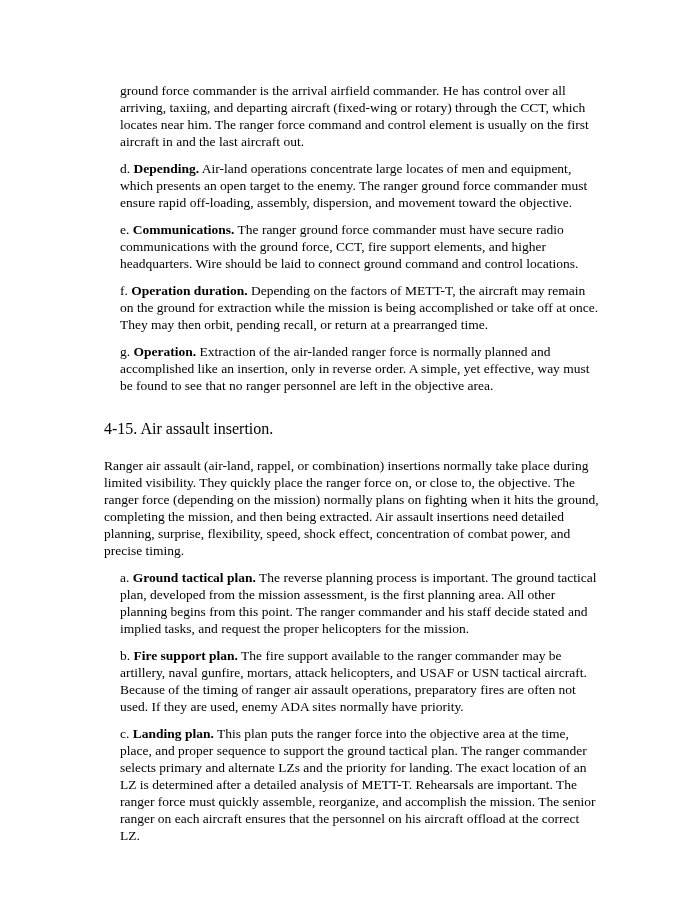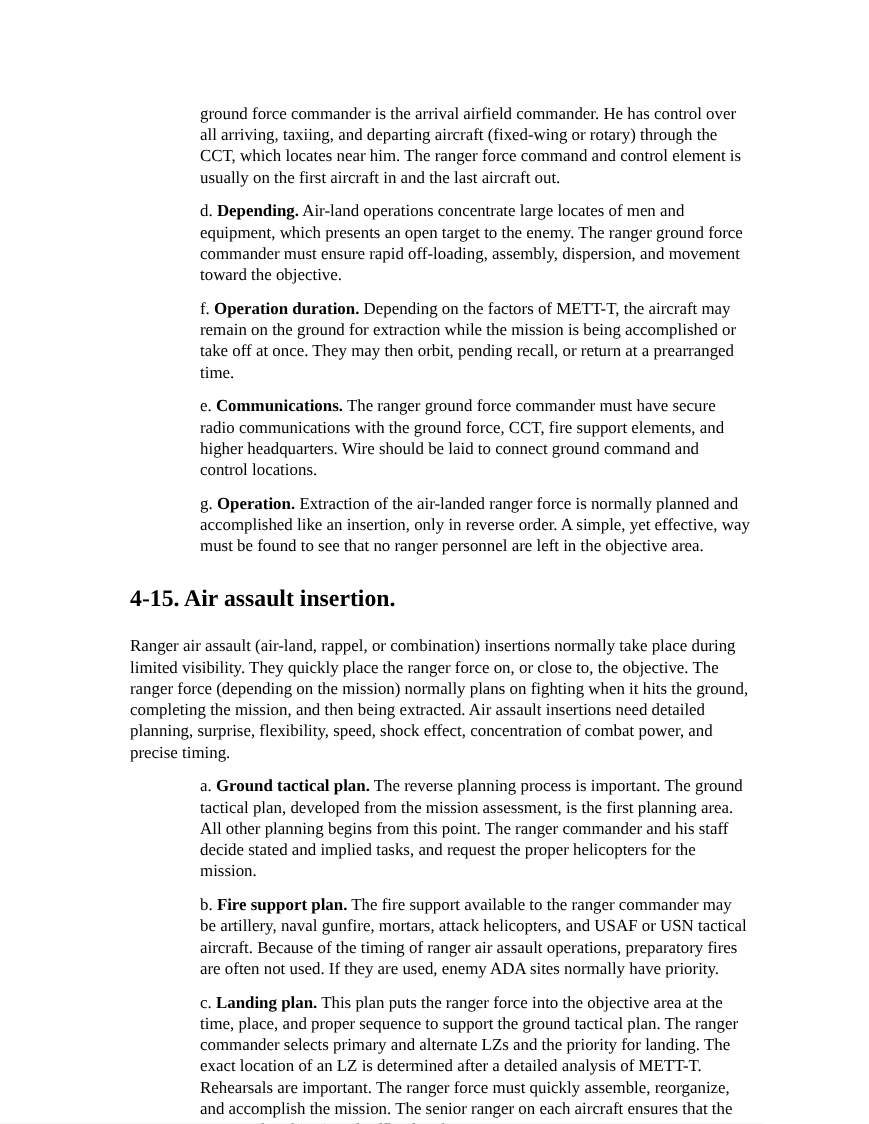--- a/index.html
+++ b/index.html
@@ -19,44 +19,44 @@
     font-size: 13.5px;
     line-height: 17px;
     color: #000000;
     overflow: hidden;
   }
   .para {
     margin: 0 0 10px 0;
     text-align: left;
   }
   .para.indent {
-    margin-left: 56px;
+    margin-left: 16px;
   }
   .heading {
-    font-weight: bold;
-    font-size: 19px;
+    font-weight: normal;
+    font-size: 16px;
     line-height: 17px;
     margin: 26px 0 20px 0;
   }
   .lead {
     font-weight: bold;
   }
 </style>
 </head>
 <body>
 
 <div class="page">
 
   <p class="para indent"><span>ground force commander is the arrival airfield commander. He has control over all arriving, taxiing, and departing aircraft (fixed-wing or rotary) through the CCT, which locates near him. The ranger force command and control element is usually on the first aircraft in and the last aircraft out.</span></p>
 
   <p class="para indent"><span>d. </span><span class="lead">Depending.</span><span> Air-land operations concentrate large locates of men and equipment, which presents an open target to the enemy. The ranger ground force commander must ensure rapid off-loading, assembly, dispersion, and movement toward the objective.</span></p>
 
+  <p class="para indent"><span>e. </span><span class="lead">Communications.</span><span> The ranger ground force commander must have secure radio communications with the ground force, CCT, fire support elements, and higher headquarters. Wire should be laid to connect ground command and control locations.</span></p>
+
   <p class="para indent"><span>f. </span><span class="lead">Operation duration.</span><span> Depending on the factors of METT-T, the aircraft may remain on the ground for extraction while the mission is being accomplished or take off at once. They may then orbit, pending recall, or return at a prearranged time.</span></p>
-
-  <p class="para indent"><span>e. </span><span class="lead">Communications.</span><span> The ranger ground force commander must have secure radio communications with the ground force, CCT, fire support elements, and higher headquarters. Wire should be laid to connect ground command and control locations.</span></p>
 
   <p class="para indent"><span>g. </span><span class="lead">Operation.</span><span> Extraction of the air-landed ranger force is normally planned and accomplished like an insertion, only in reverse order. A simple, yet effective, way must be found to see that no ranger personnel are left in the objective area.</span></p>
 
   <h2 class="heading">4-15. Air assault insertion.</h2>
 
   <p class="para"><span>Ranger air assault (air-land, rappel, or combination) insertions normally take place during limited visibility. They quickly place the ranger force on, or close to, the objective. The ranger force (depending on the mission) normally plans on fighting when it hits the ground, completing the mission, and then being extracted. Air assault insertions need detailed planning, surprise, flexibility, speed, shock effect, concentration of combat power, and precise timing.</span></p>
 
   <p class="para indent"><span>a. </span><span class="lead">Ground tactical plan.</span><span> The reverse planning process is important. The ground tactical plan, developed from the mission assessment, is the first planning area. All other planning begins from this point. The ranger commander and his staff decide stated and implied tasks, and request the proper helicopters for the mission.</span></p>
 
   <p class="para indent"><span>b. </span><span class="lead">Fire support plan.</span><span> The fire support available to the ranger commander may be artillery, naval gunfire, mortars, attack helicopters, and USAF or USN tactical aircraft. Because of the timing of ranger air assault operations, preparatory fires are often not used. If they are used, enemy ADA sites normally have priority.</span></p>

